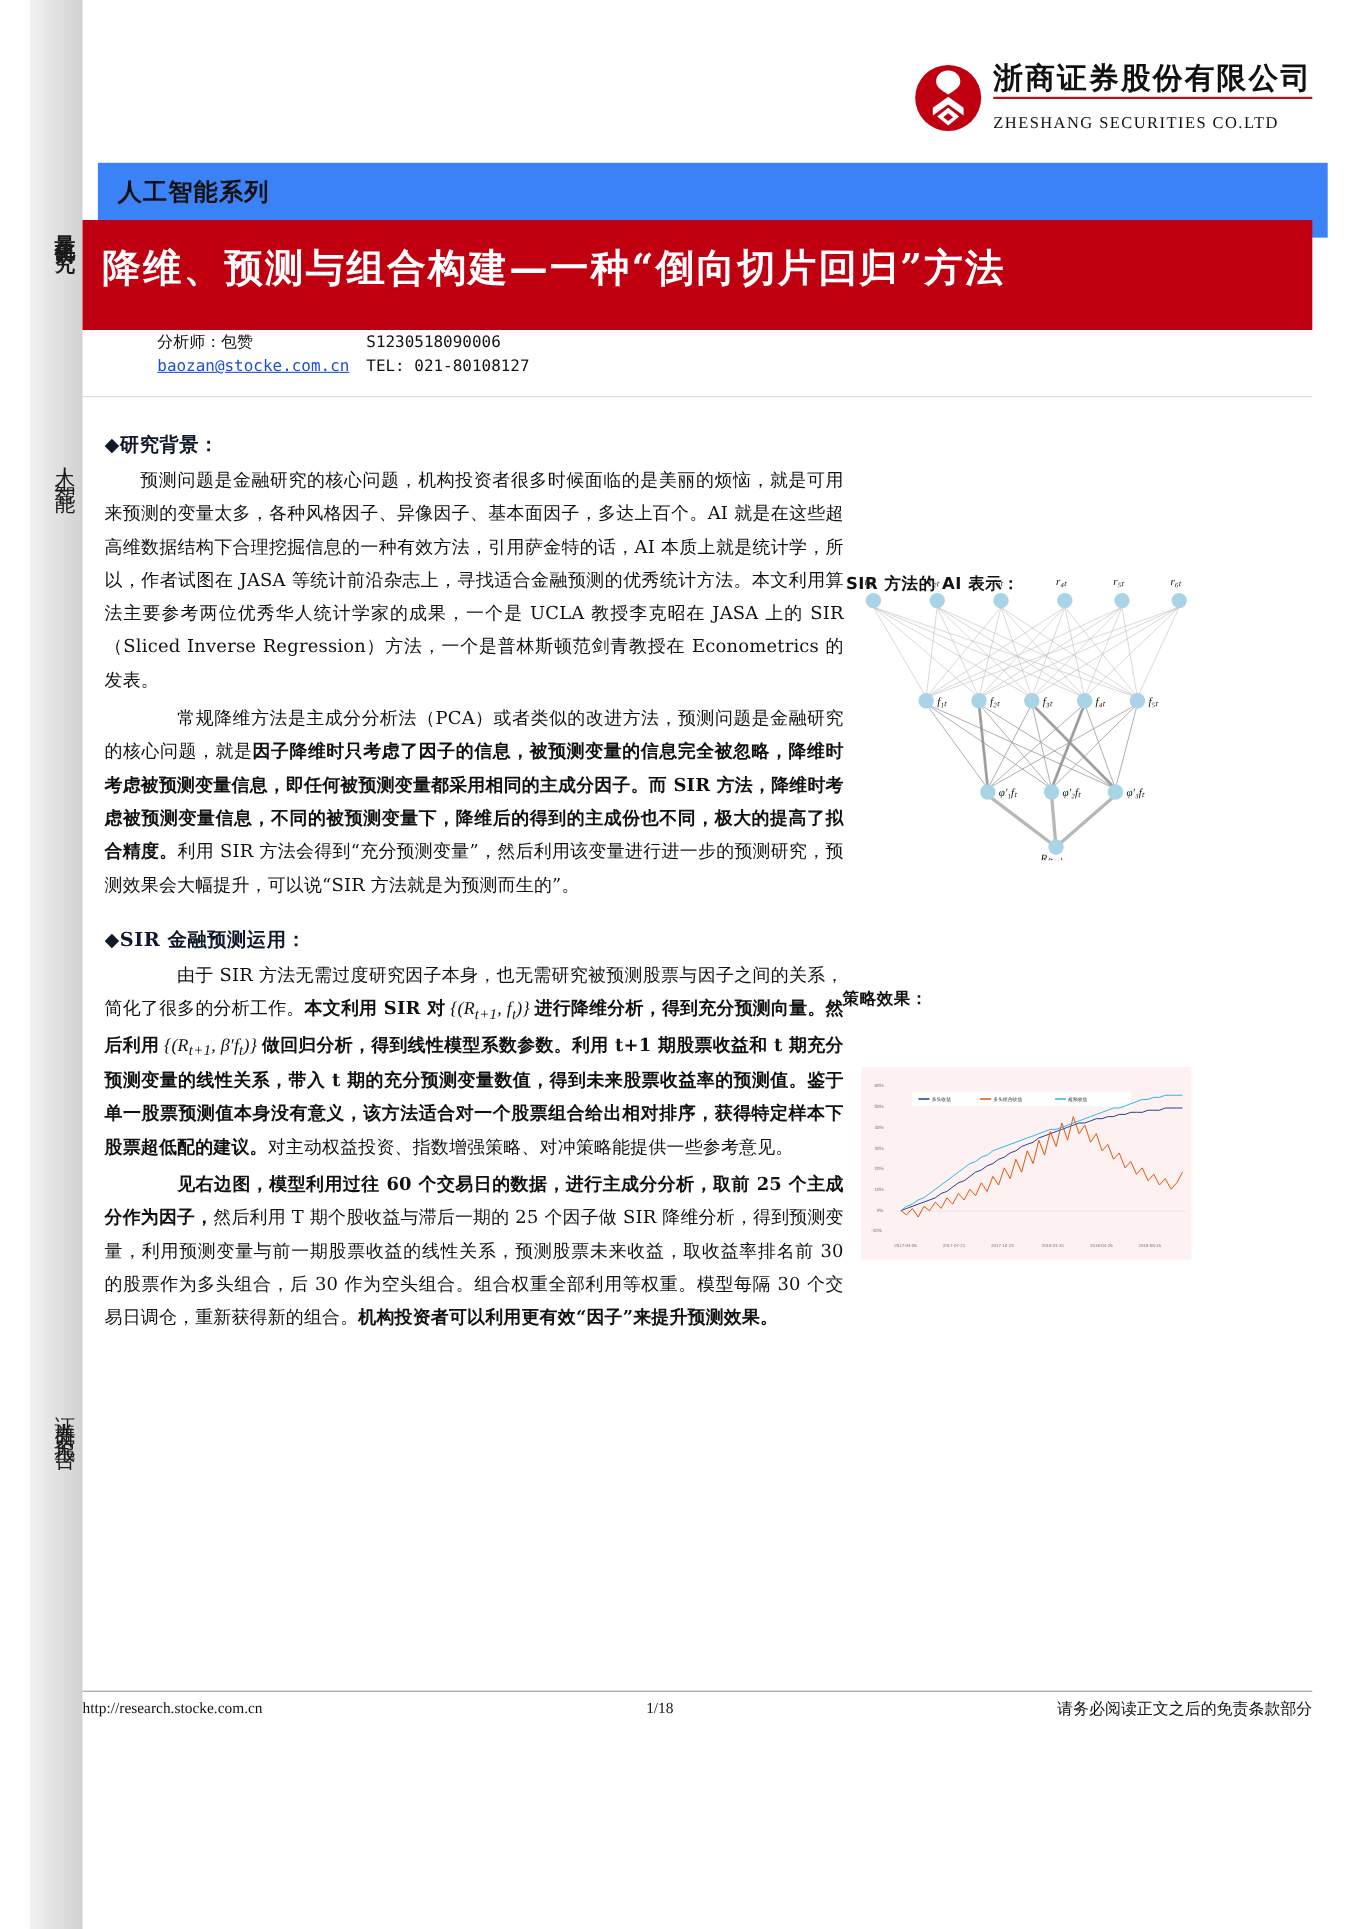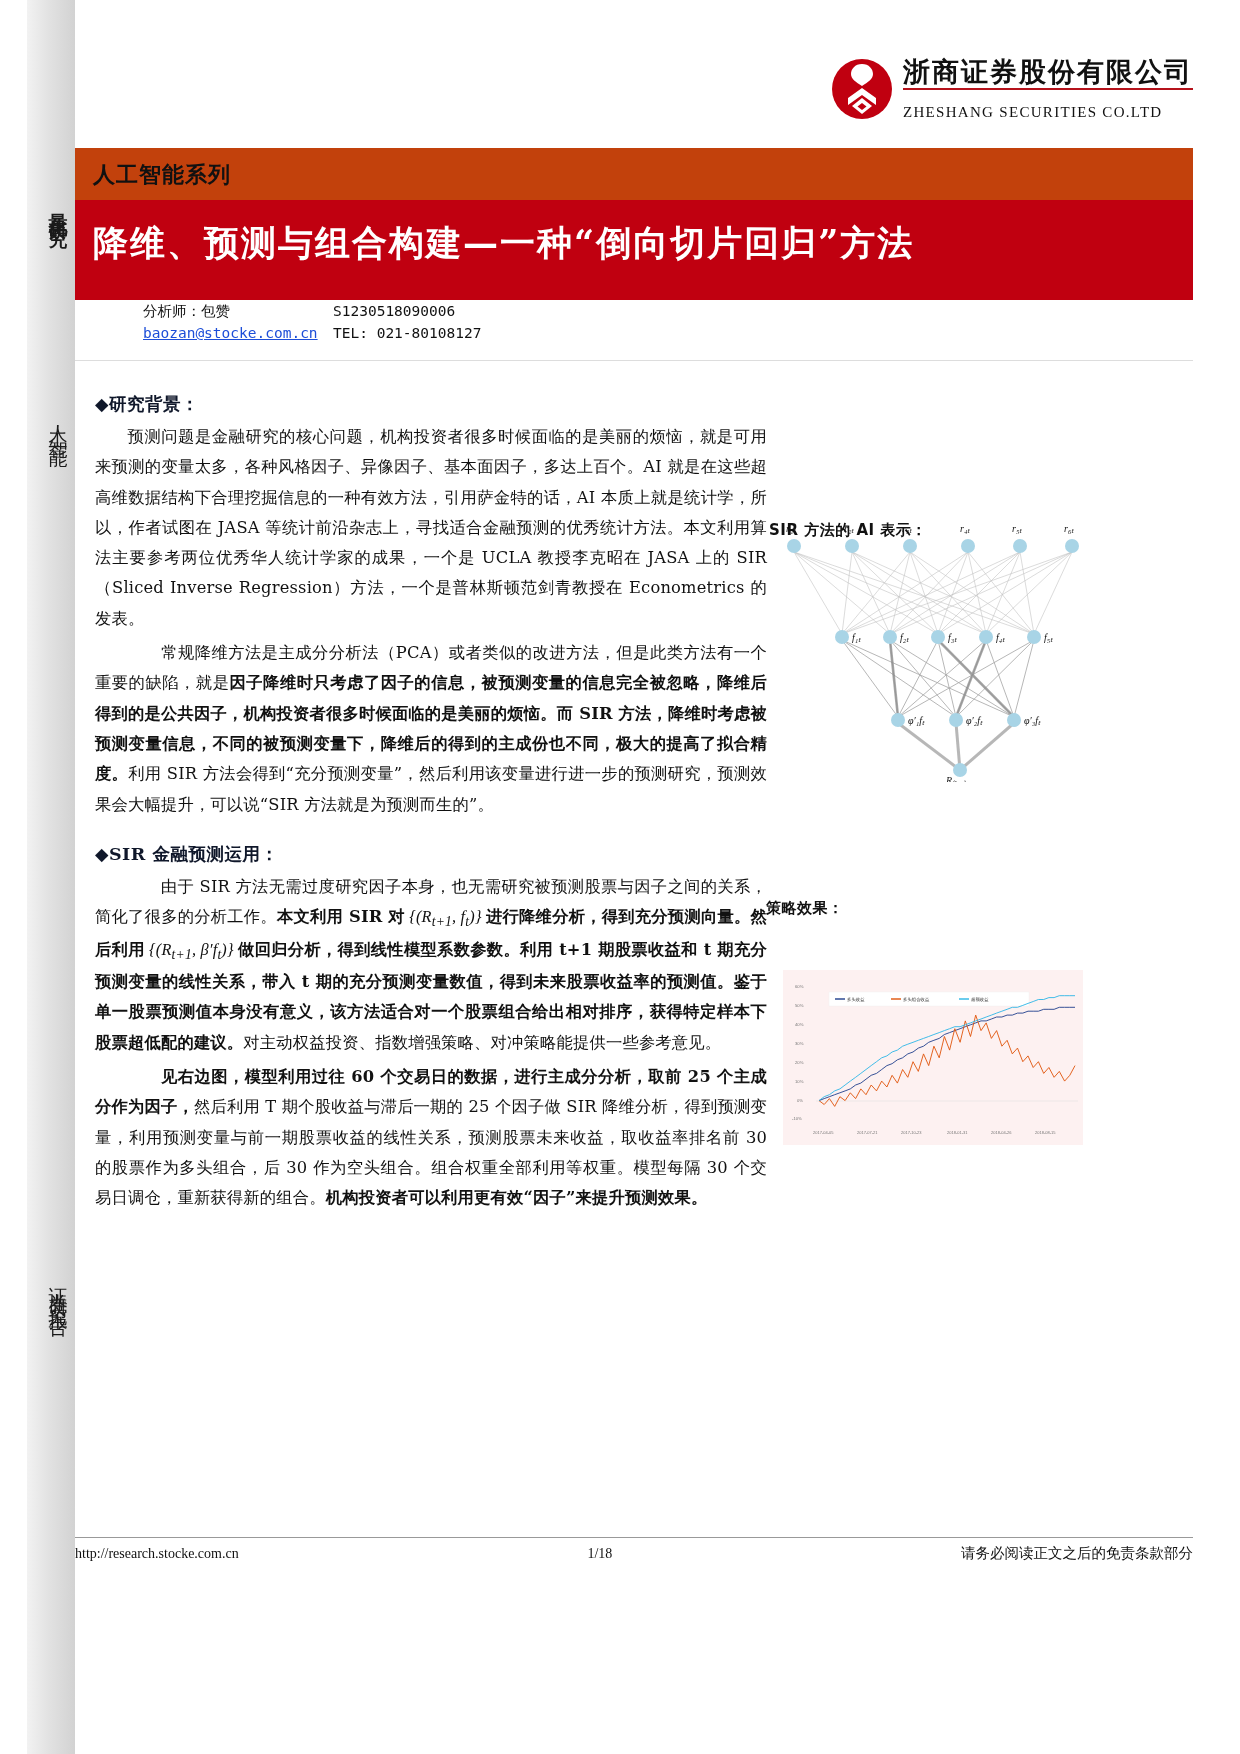--- a/index.html
+++ b/index.html
@@ -36,22 +36,22 @@
     font-size:27px;font-weight:700;color:#111;letter-spacing:2px;
     padding-bottom:3px;border-bottom:2px solid #b5121b;
   }
   .logo-en{
     font-family:"Liberation Serif",serif;font-size:15px;letter-spacing:1.3px;
     color:#111;padding-top:15px;
   }
 
   
   .series-bar{
-    position:absolute;left:75px;top:148px;width:1118px;height:68px;
-    background:#c2410c;
+    position:absolute;left:89px;top:148px;width:1118px;height:68px;
+    background:#3b82f6;
   }
   .series-bar span{
     position:absolute;left:18px;top:12px;
     font-family:"DejaVu Serif","Liberation Serif",serif;
     font-size:22px;font-weight:700;color:#111;letter-spacing:1px;
   }
   .title-bar{
     position:absolute;left:75px;top:200px;width:1118px;height:100px;
     background:#c00010;
   }
@@ -167,21 +167,21 @@
 </div>
 
 <div class="hairline"></div>
 
 <div class="col-left">
 
   <div class="h-item">◆研究背景：</div>
   <p class="para">预测问题是金融研究的核心问题，机构投资者很多时候面临的是美丽的烦恼，就是可用来预测的变量太多，各种风格因子、异像因子、基本面因子，多达上百个。AI 就是在这些超高维数据结构下合理挖掘信息的一种有效方法，引用萨金特的话，AI 本质上就是统计学，所以，作者试图在 JASA 等统计前沿杂志上，寻找适合金融预测的优秀统计方法。本文利用算法主要参考两位优秀华人统计学家的成果，一个是 UCLA 教授李克昭在 JASA 上的 SIR（Sliced Inverse Regression）方法，一个是普林斯顿范剑青教授在 Econometrics 的发表。</p>
 
   <p class="para">
-    <span>　　常规降维方法是主成分分析法（PCA）或者类似的改进方法，但是此类方法有一个重要的缺陷，就是</span><span class="blk">因子降维时只考虑了因子的信息，被预测变量的信息完全被忽略，降维后得到的是公共因子，机构投资者很多时候面临的是美丽的烦恼。而 SIR 方法，降维时考虑被预测变量信息，不同的被预测变量下，降维后的得到的主成份也不同，极大的提高了拟合精度。</span><span>利用 SIR 方法会得到“充分预测变量”，然后利用该变量进行进一步的预测研究，预测效果会大幅提升，可以说“SIR 方法就是为预测而生的”。</span>
+    <span>　　常规降维方法是主成分分析法（PCA）或者类似的改进方法，预测问题是金融研究的核心问题，就是</span><span class="blk">因子降维时只考虑了因子的信息，被预测变量的信息完全被忽略，降维时考虑被预测变量信息，即任何被预测变量都采用相同的主成分因子。而 SIR 方法，降维时考虑被预测变量信息，不同的被预测变量下，降维后的得到的主成份也不同，极大的提高了拟合精度。</span><span>利用 SIR 方法会得到“充分预测变量”，然后利用该变量进行进一步的预测研究，预测效果会大幅提升，可以说“SIR 方法就是为预测而生的”。</span>
   </p>
 
   <div class="h-item sec">◆SIR 金融预测运用：</div>
   <p class="para">
     <span>　　由于 SIR 方法无需过度研究因子本身，也无需研究被预测股票与因子之间的关系，简化了很多的分析工作。</span><span class="blk">本文利用 SIR 对</span><span class="mth"> {(R<sub>t+1</sub>, f<sub>t</sub>)} </span><span class="blk">进行降维分析，得到充分预测向量。然后利用</span><span class="mth"> {(R<sub>t+1</sub>, β′f<sub>t</sub>)} </span><span class="blk">做回归分析，得到线性模型系数参数。利用 t+1 期股票收益和 t 期充分预测变量的线性关系，带入 t 期的充分预测变量数值，得到未来股票收益率的预测值。鉴于单一股票预测值本身没有意义，该方法适合对一个股票组合给出相对排序，获得特定样本下股票超低配的建议。</span><span>对主动权益投资、指数增强策略、对冲策略能提供一些参考意见。</span>
   </p>
 
   <p class="para">
     <span class="blk">　　见右边图，模型利用过往 60 个交易日的数据，进行主成分分析，取前 25 个主成分作为因子，</span><span>然后利用 T 期个股收益与滞后一期的 25 个因子做 SIR 降维分析，得到预测变量，利用预测变量与前一期股票收益的线性关系，预测股票未来收益，取收益率排名前 30 的股票作为多头组合，后 30 作为空头组合。组合权重全部利用等权重。模型每隔 30 个交易日调仓，重新获得新的组合。</span><span class="blk">机构投资者可以利用更有效“因子”来提升预测效果。</span>
   </p>

